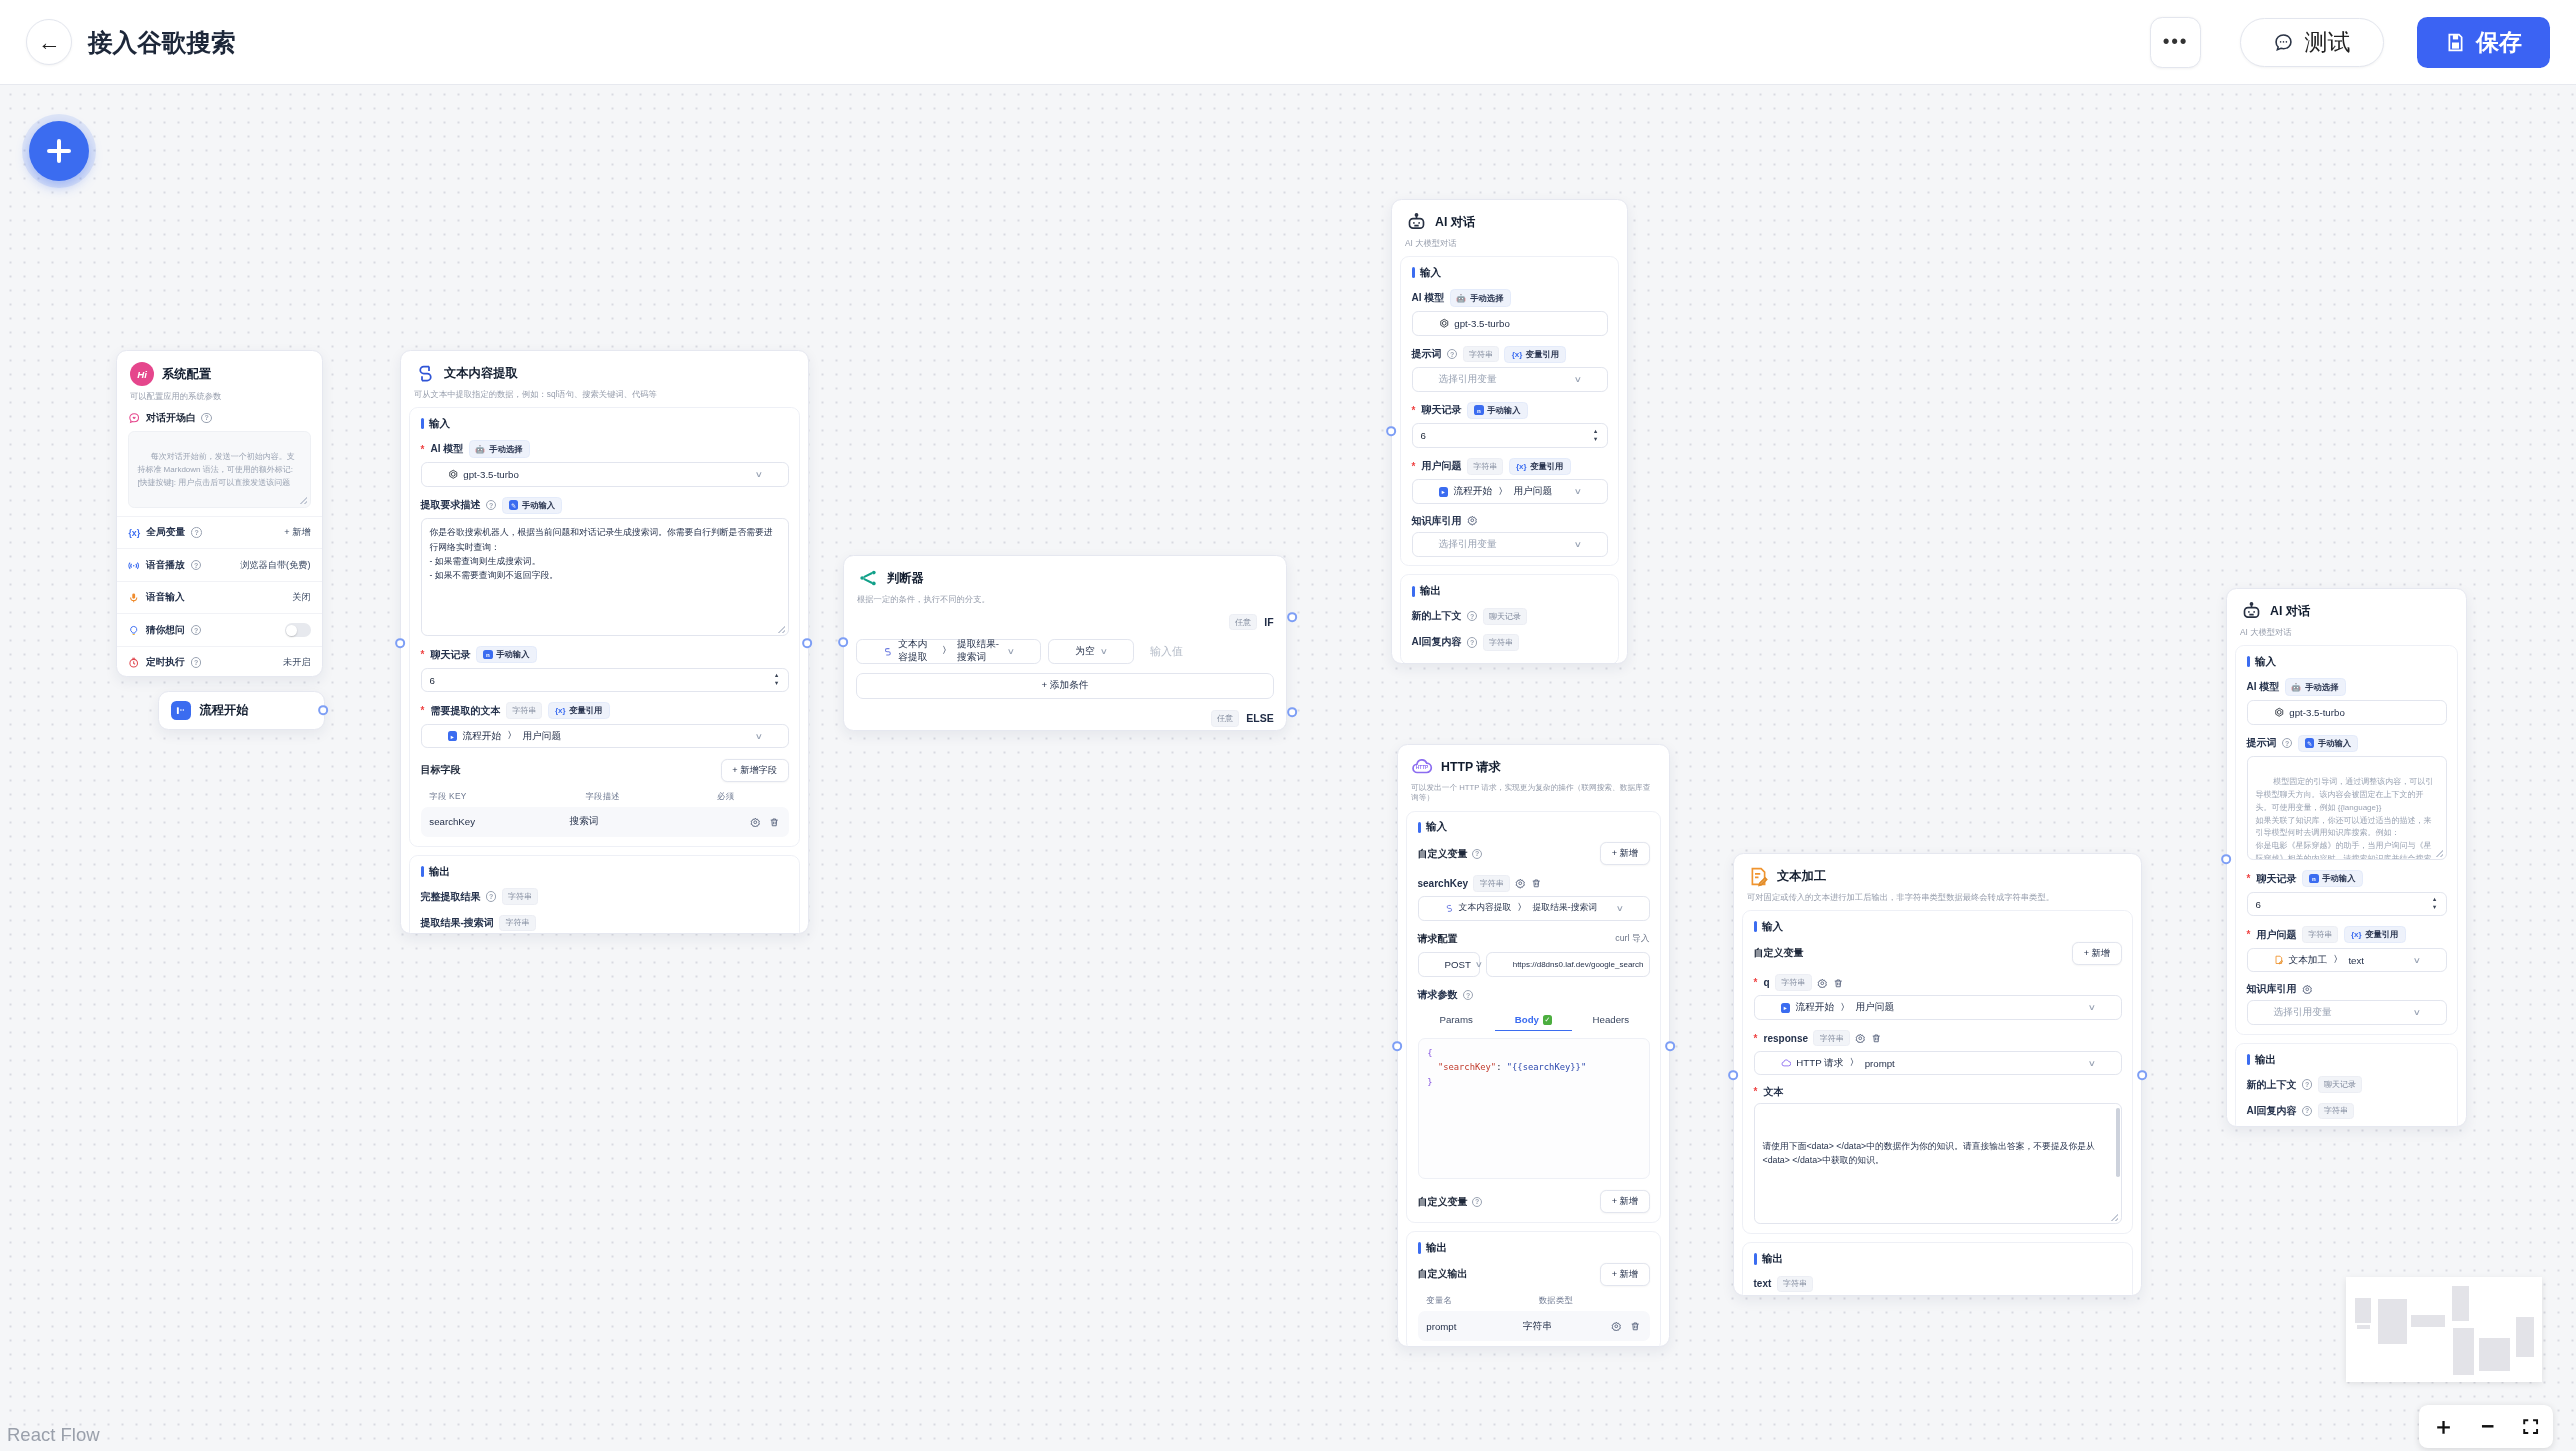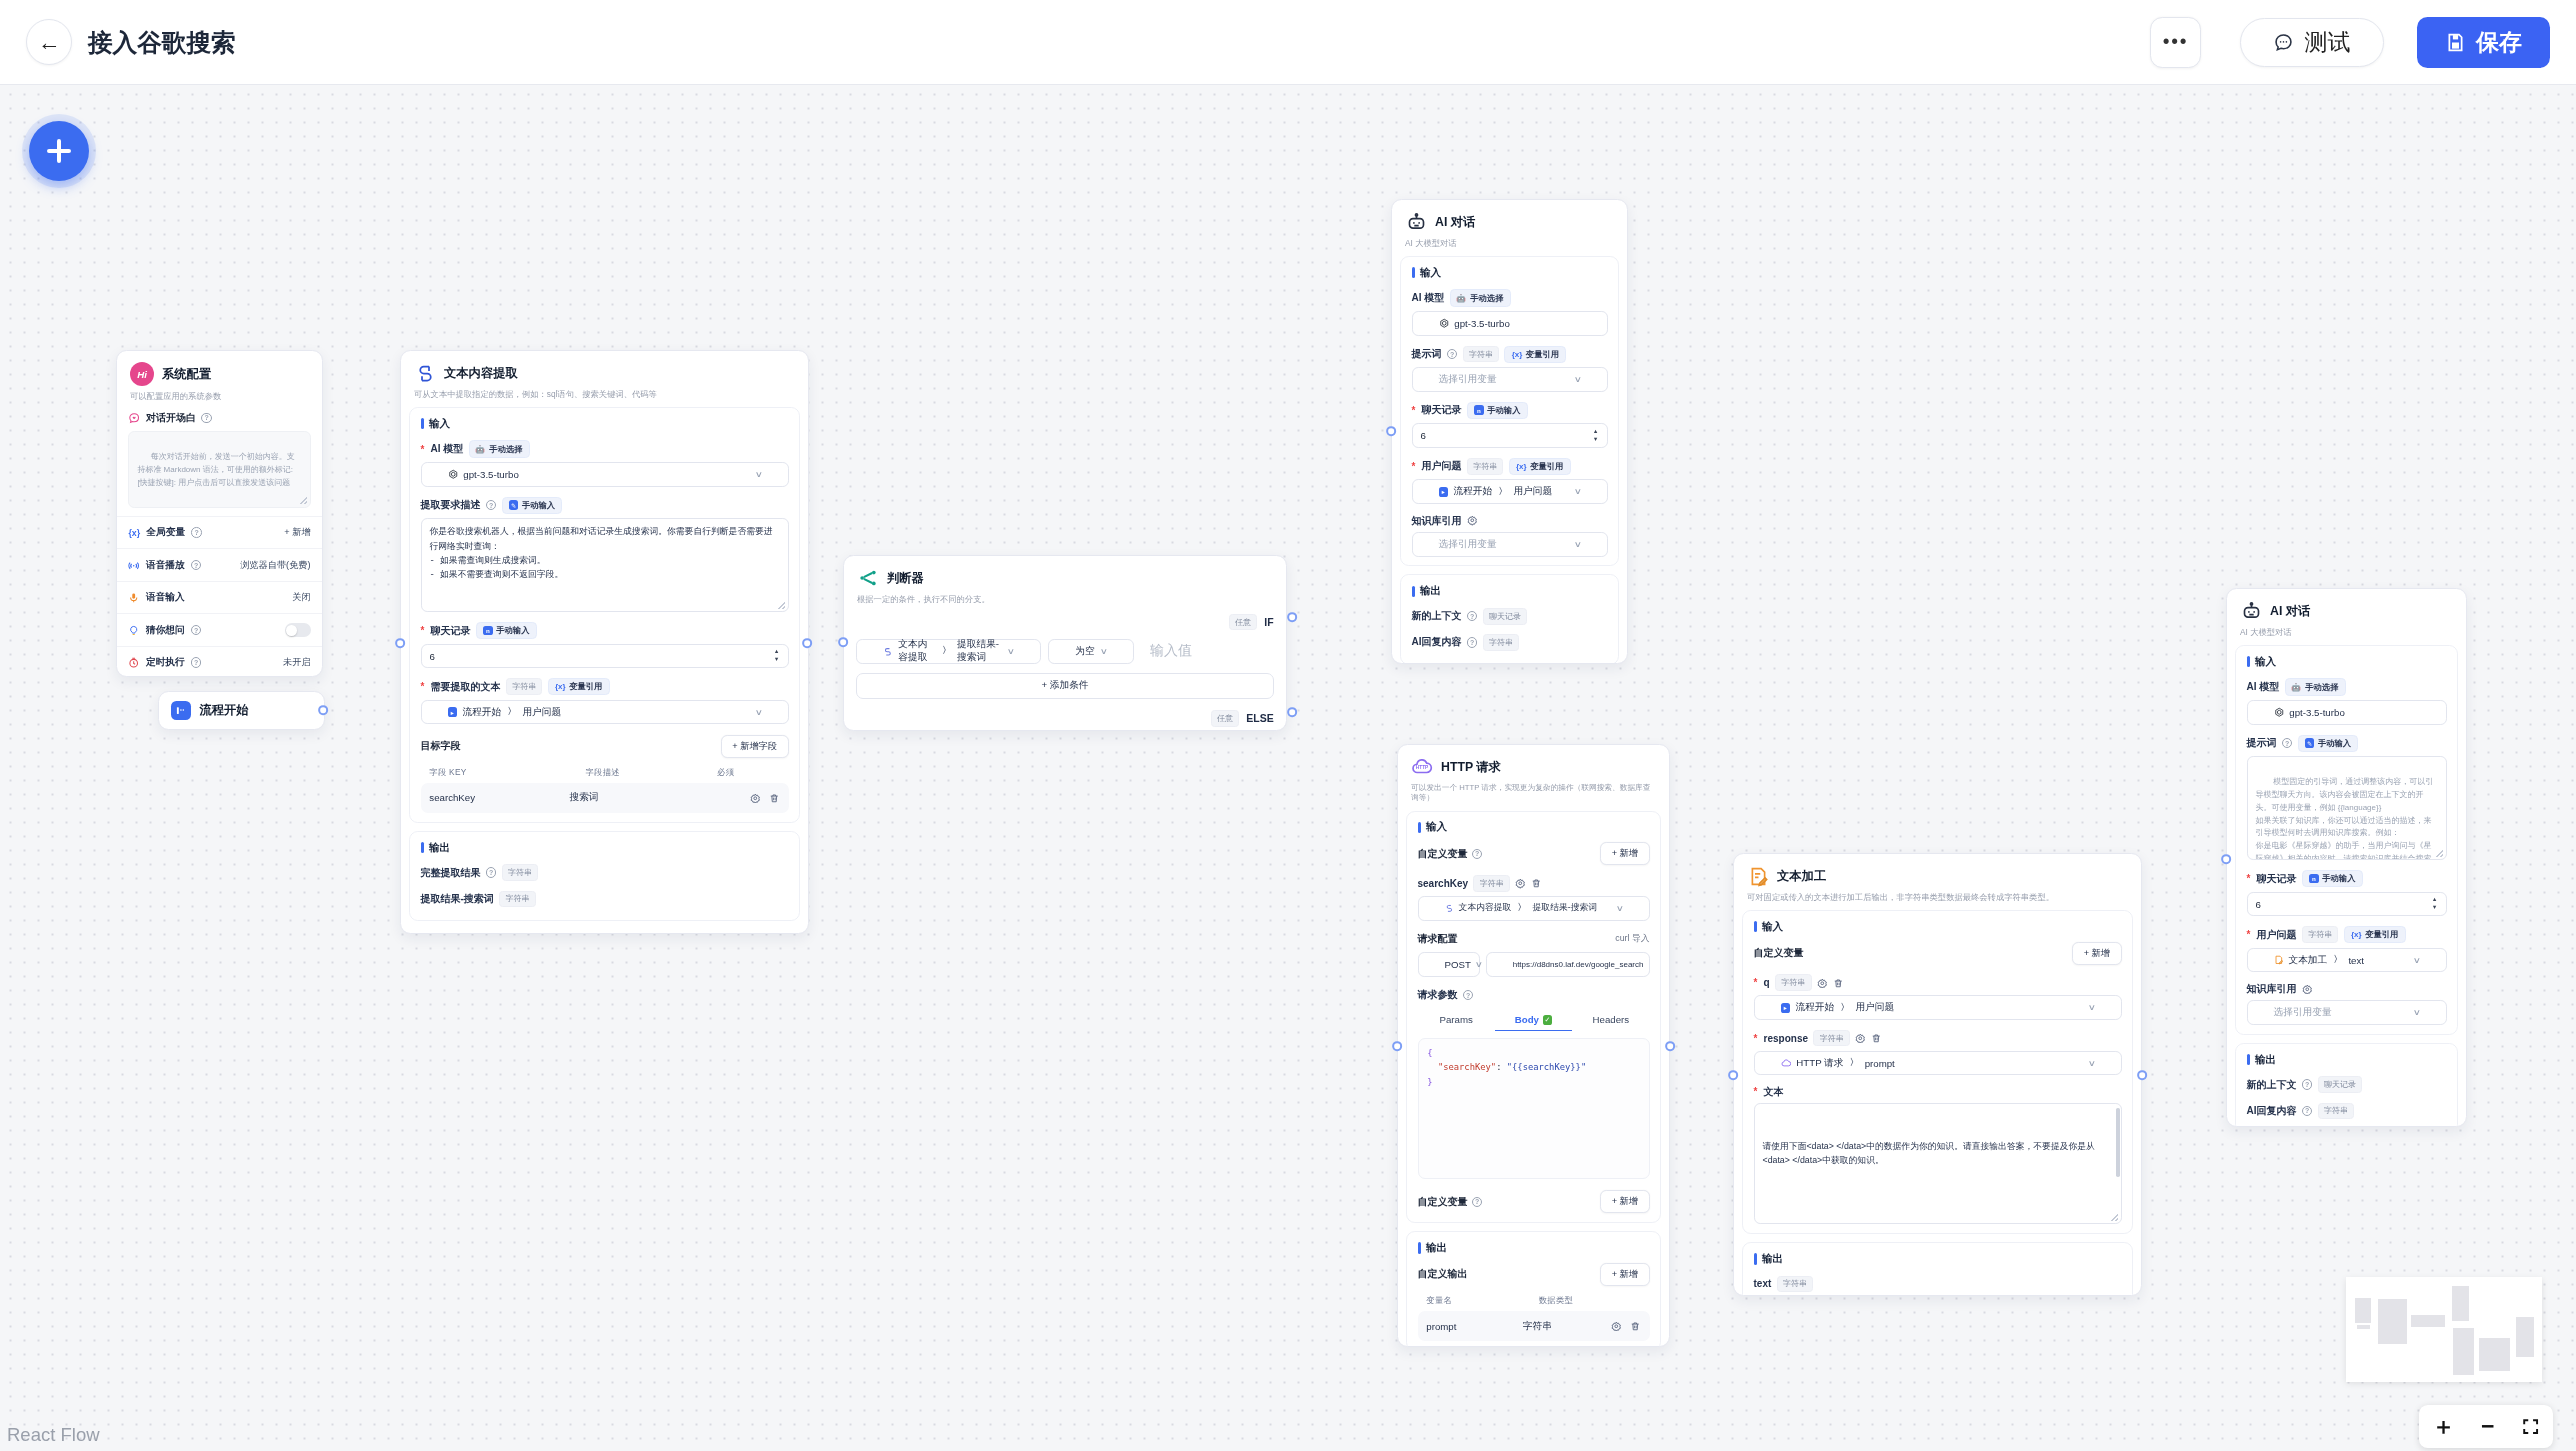--- a/index.html
+++ b/index.html
@@ -300,21 +300,21 @@
         <span class="chev">∨</span>
       </div>
       <div class="flabel">
           <span>提取要求描述</span>
           <span class="help">?</span>
         <span class="bblue">
             <span class="bsq">✎</span>
             <span>手动输入</span>
           </span>
       </div>
-      <div class="tarea" style="height:94px;font-family:Liberation Mono, monospace;"><span>你是谷歌搜索机器人，根据当前问题和对话记录生成搜索词。你需要自行判断是否需要进行网络实时查询：
+      <div class="tarea" style="height:118px;"><span>你是谷歌搜索机器人，根据当前问题和对话记录生成搜索词。你需要自行判断是否需要进行网络实时查询：
 - 如果需查询则生成搜索词。
 - 如果不需要查询则不返回字段。</span><span class="corner"></span></div>
       <div class="flabel">
           <span class="req">*</span>
           <span>聊天记录</span>
         <span class="bblue">
             <span class="bsq">n</span>
             <span>手动输入</span>
           </span>
       </div>
@@ -408,21 +408,21 @@
           </span>
         <span>文本内容提取</span>
         <span class="refsep">〉</span>
         <span>提取结果-搜索词</span>
         <span class="chev">∨</span>
       </div>
       <div class="select" style="width:86px;">
         <span>为空</span>
         <span class="chev">∨</span>
       </div>
-      <div style="flex:1; display:flex; align-items:center; padding:0 8.8px; font-size:14px;">
+      <div style="flex:1; display:flex; align-items:center; padding:0 8.8px; font-size:11px;">
         <span class="ph" style="color:#b6bdc9;">输入值</span>
       </div>
     </div>
     <div class="fullbtn">
         <span>+  添加条件</span>
       </div>
     <div class="ifrow" style="margin-top:11.4px;">
       <span class="badge">任意</span>
       <span>ELSE</span>
     </div>

